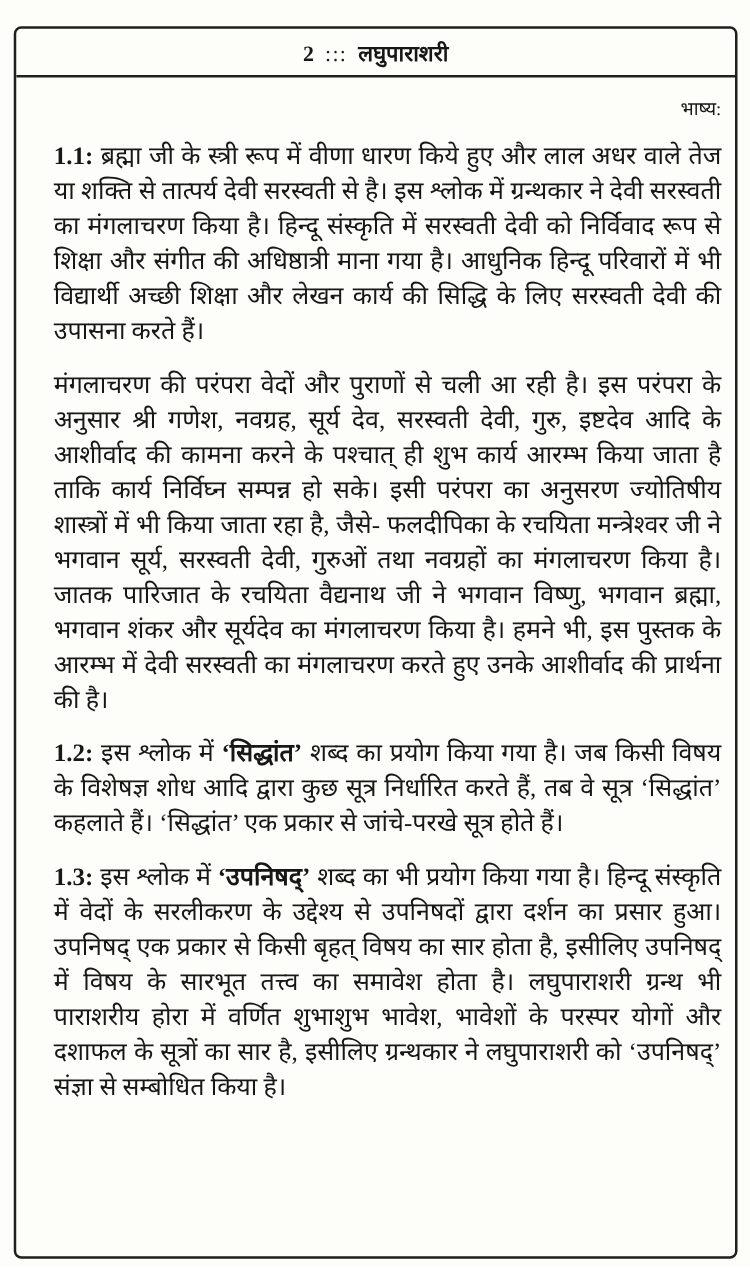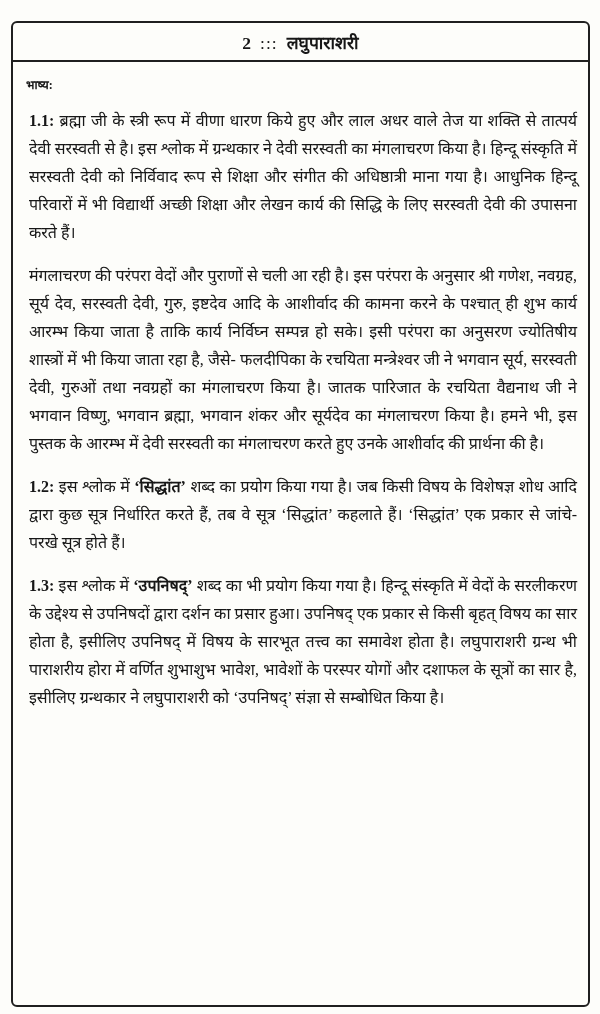--- a/index.html
+++ b/index.html
@@ -39,27 +39,28 @@
     font-weight: 700;
   }
   .page-header .sep {
     font-weight: 400;
     letter-spacing: 1px;
   }
   .content {
     padding: 12px 11px 0 13px;
   }
   .heading {
-    font-weight: 700;
-    font-size: 12px;
+    font-weight: 400;
+    font-size: 15px;
     margin: 2px 0 14px 0;
+    text-align: right;
   }
   .para {
-    margin: 0 0 15px 3px;
-    font-size: 16px;
+    margin: 0 0 15px 17px;
+    font-size: 20px;
     line-height: 28px;
     text-align: justify;
     text-justify: inter-word;
   }
   .b {
     font-weight: 700;
   }
 </style>
 </head>
 <body>

